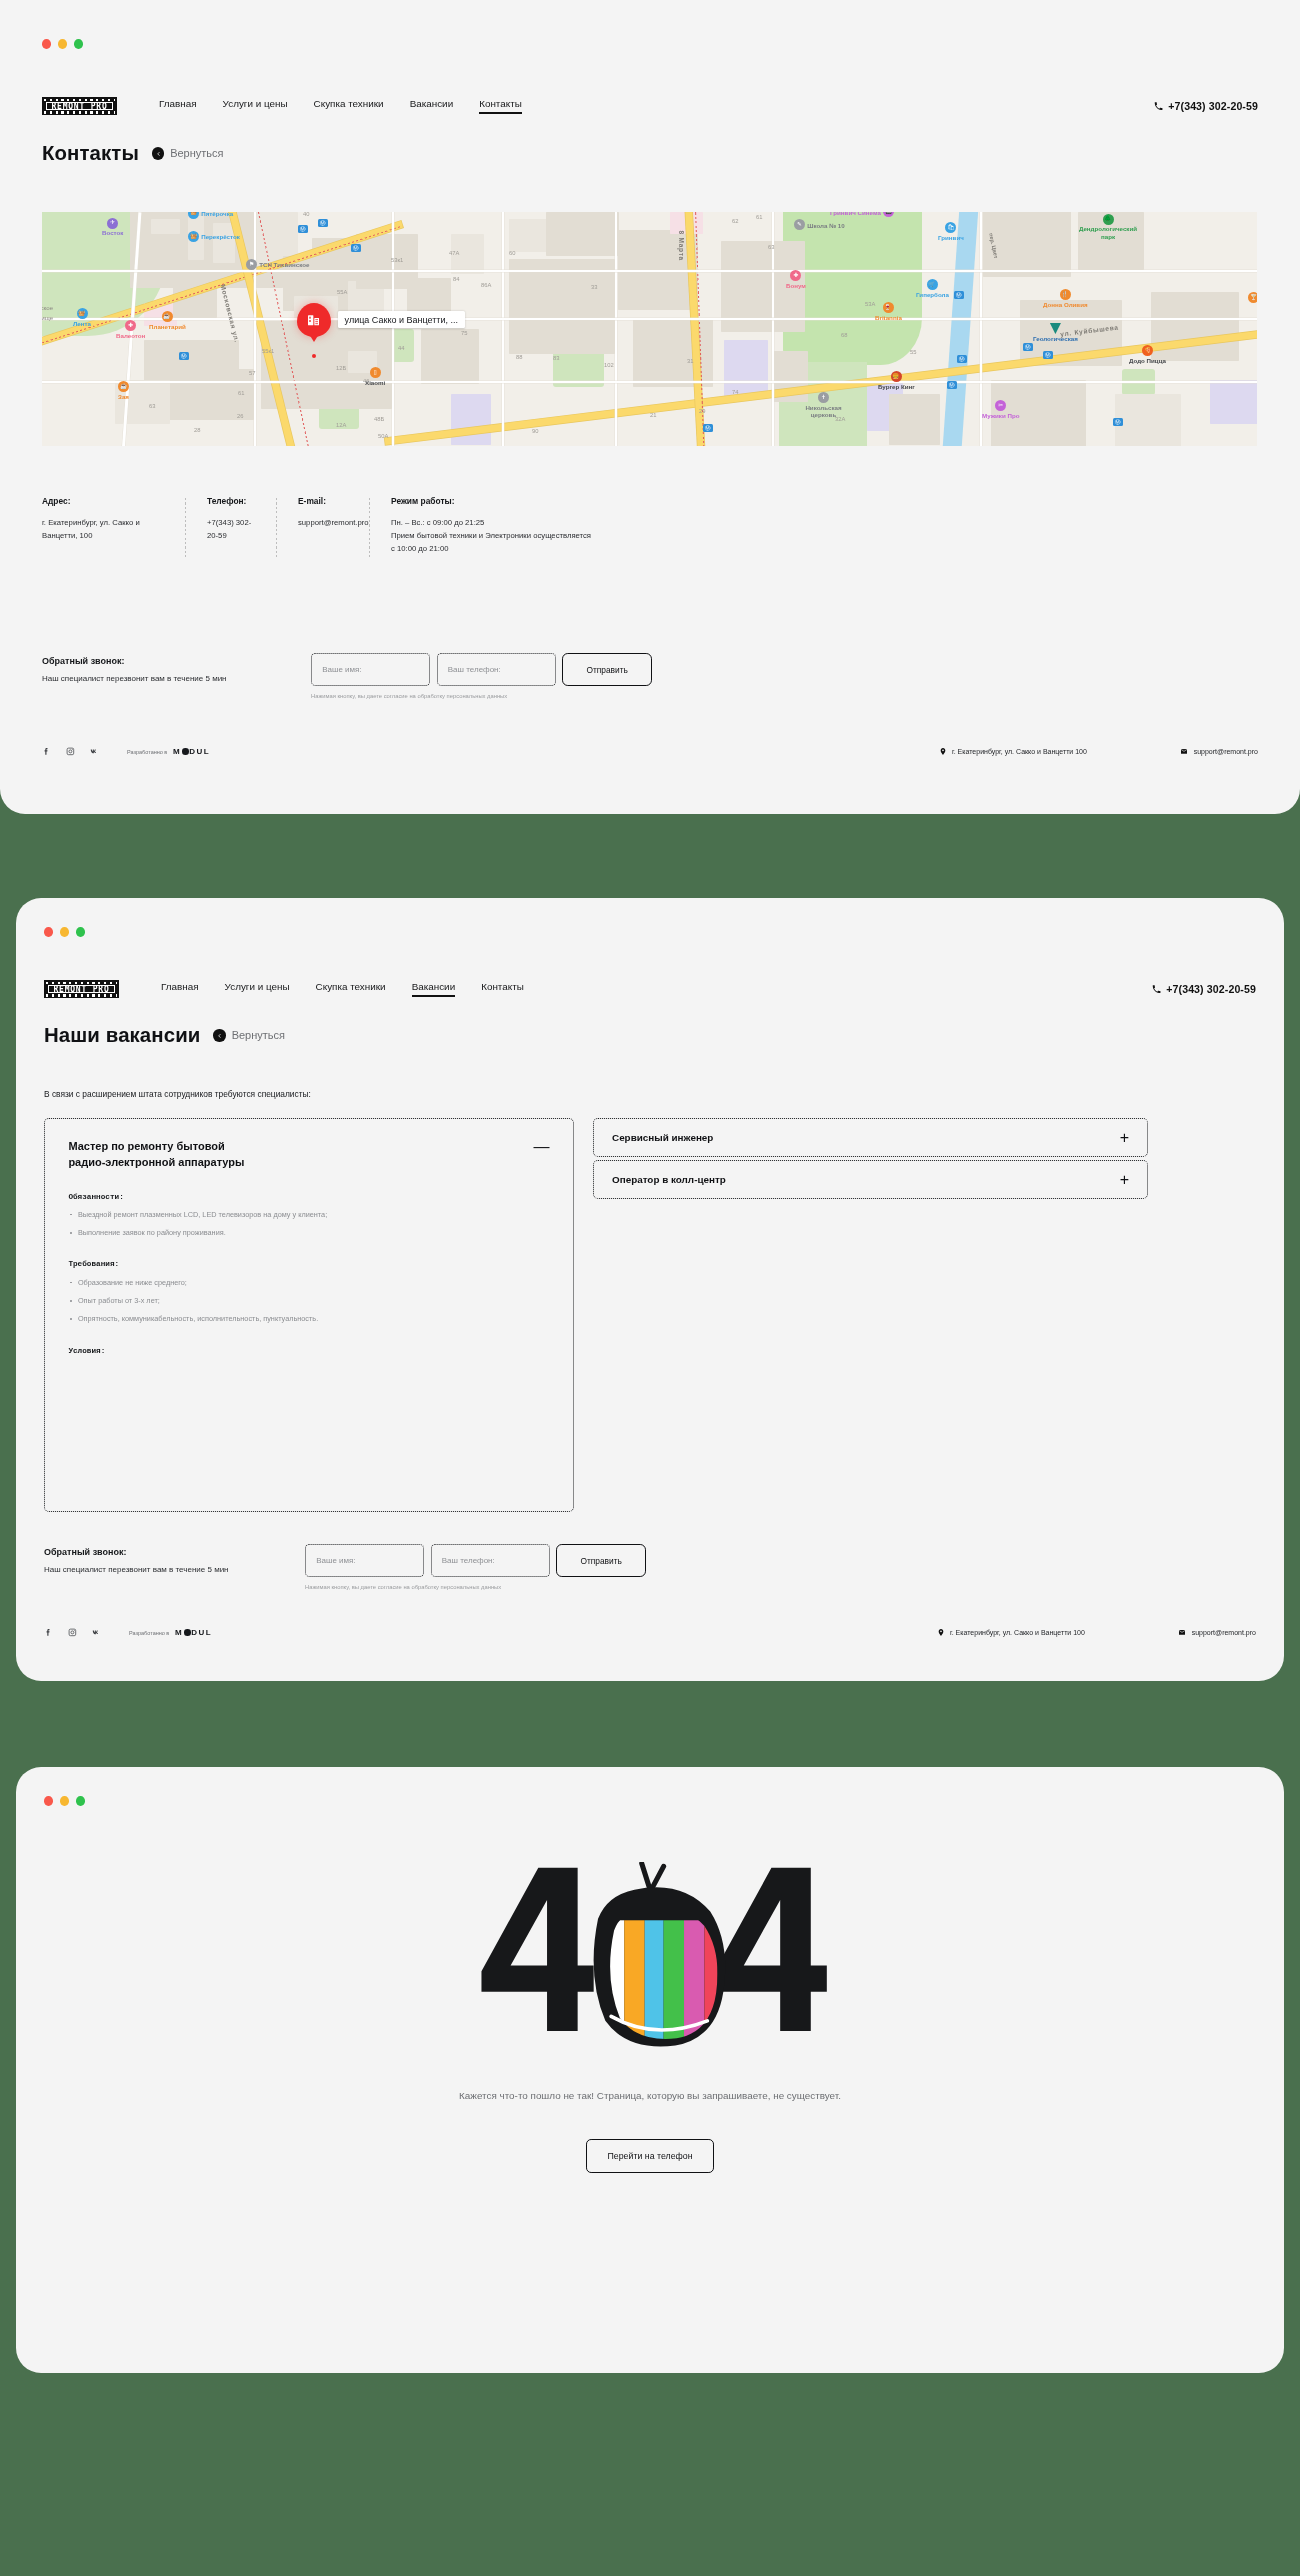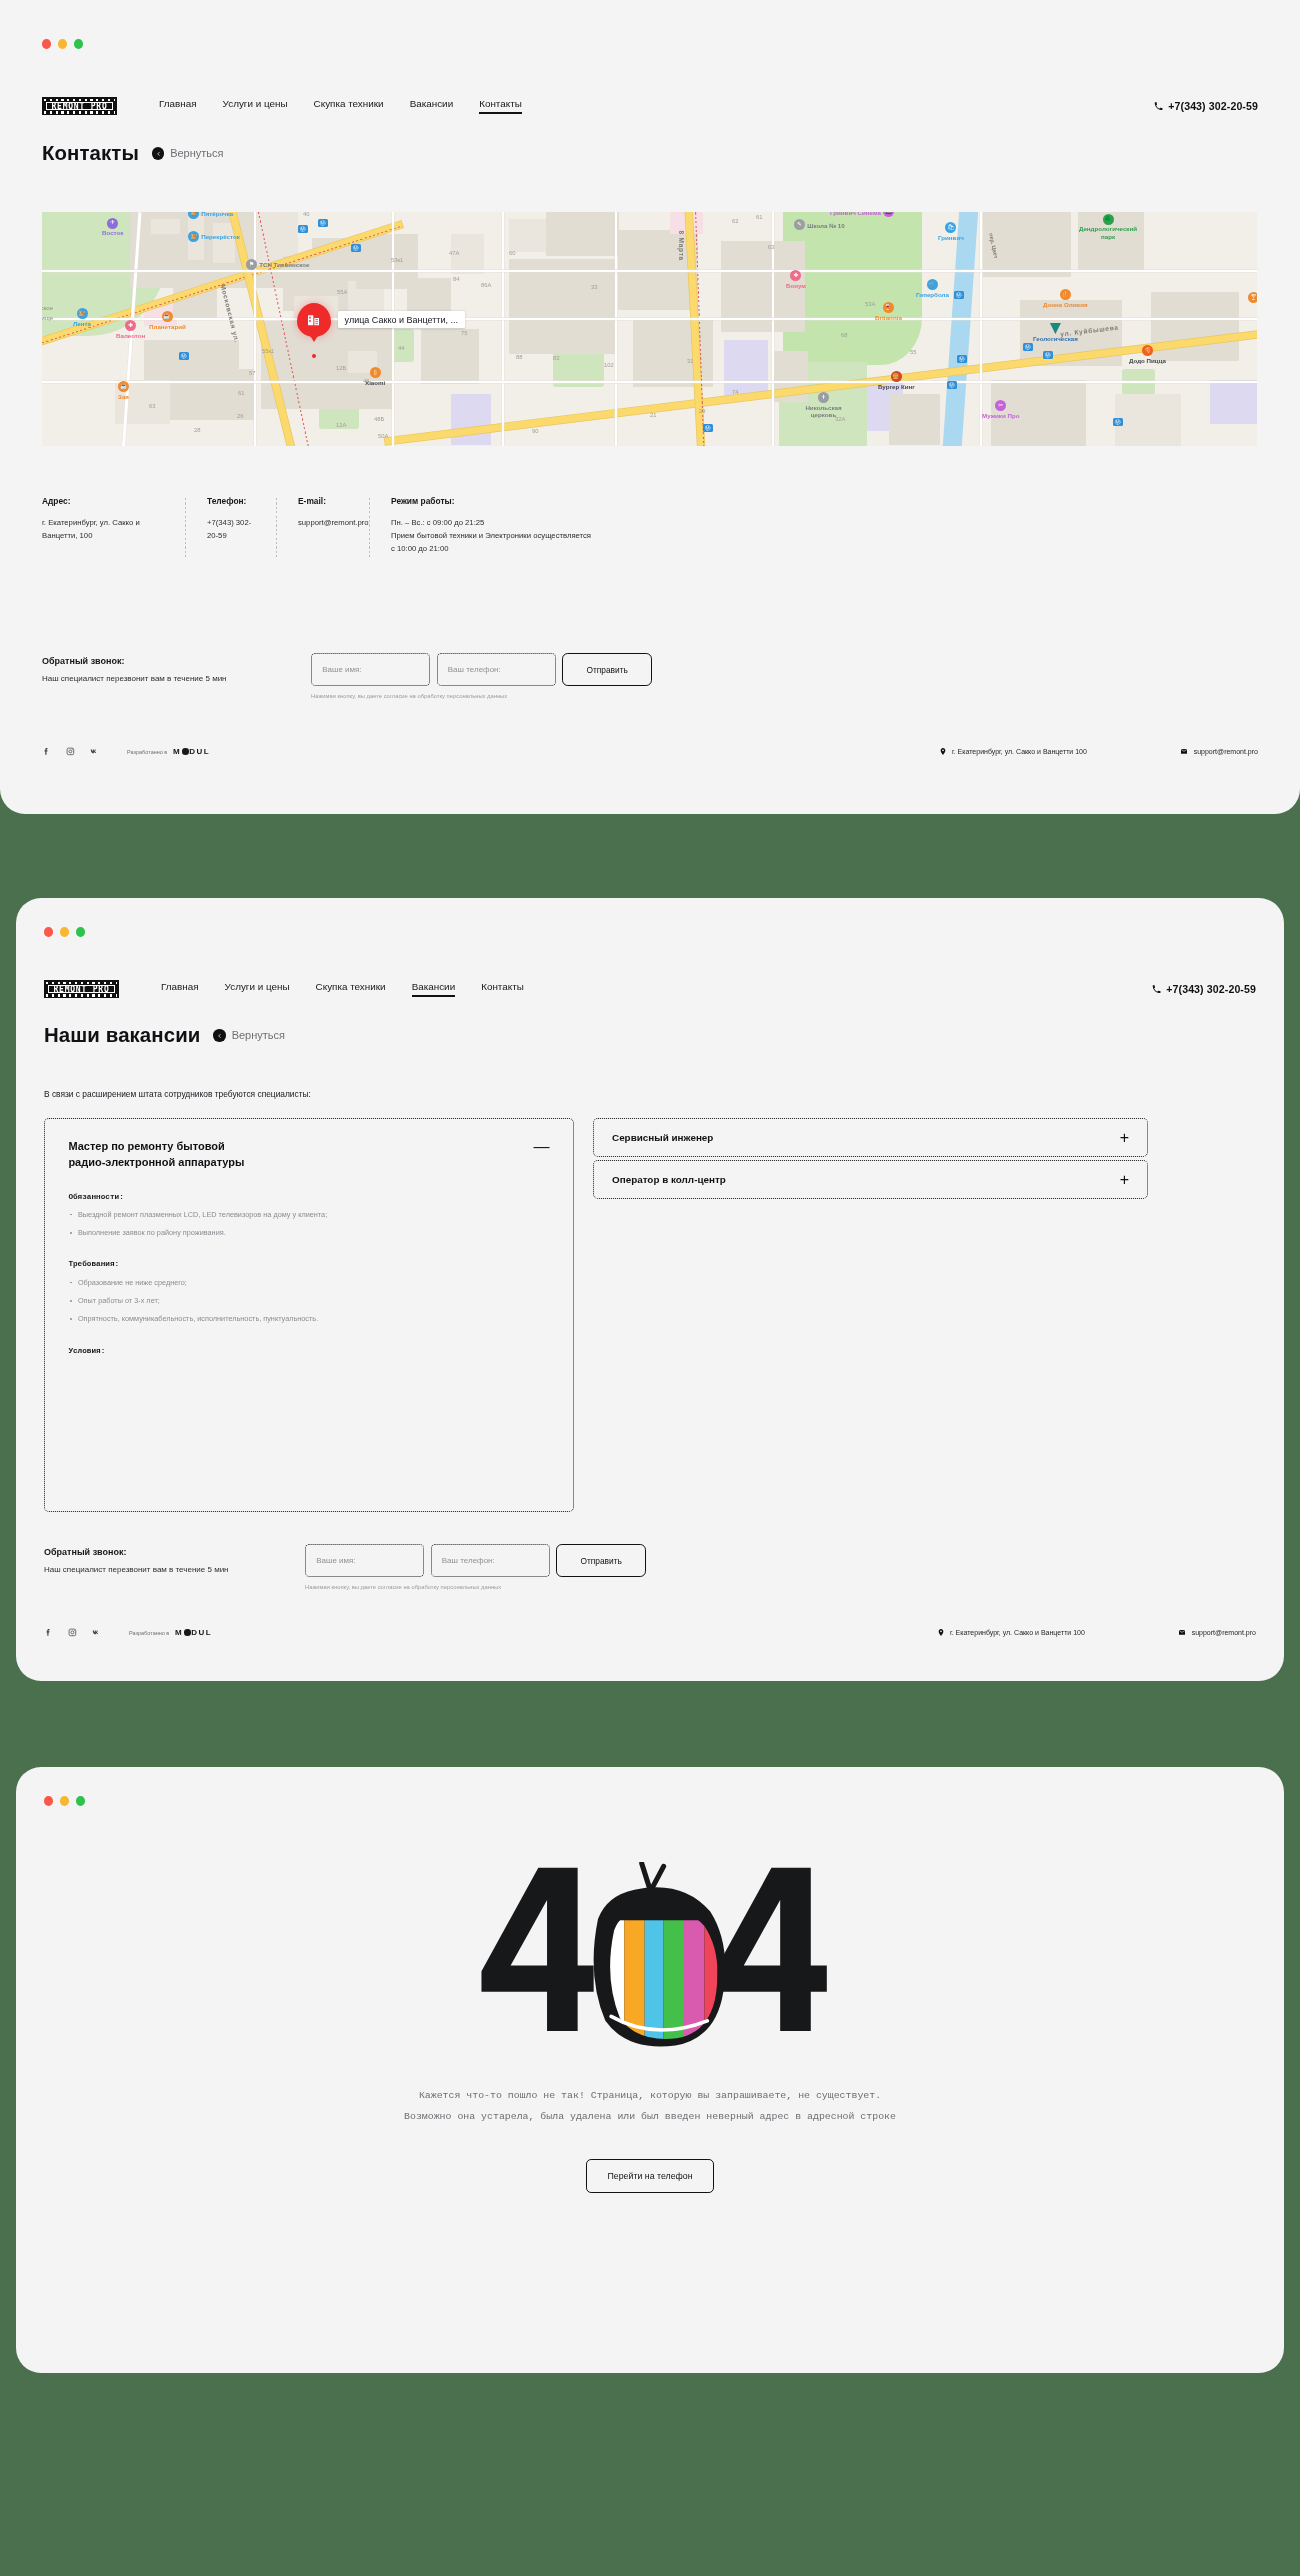--- a/index.html
+++ b/index.html
@@ -813,23 +813,22 @@
             <rect x="214" y="80" width="28" height="180" fill="#f9a825"></rect>
             <rect x="242" y="80" width="26" height="180" fill="#4fc3e8"></rect>
             <rect x="268" y="80" width="28" height="180" fill="#43c04a"></rect>
             <rect x="296" y="80" width="28" height="180" fill="#d95bb0"></rect>
             <rect x="324" y="80" width="26" height="180" fill="#f0445a"></rect>
           </g>
 
           <path d="M196 212 q60 34 132 6" stroke="#ffffff" stroke-width="5" fill="none" stroke-linecap="round"></path>
         </svg>
       </div>
-      <div style="margin-top:20.4px;font-family:Liberation Mono, monospace;">
+      <div style="margin-top:20.4px;">
         <div class="nf-p1">Кажется что-то пошло не так! Страница, которую вы запрашиваете, не существует.</div>
-        <div class="nf-p2">Возможно она устарела, была удалена или был введен неверный адрес в адресной строке</div>
       </div>
       <button class="nf-btn">Перейти на телефон</button>
     </div>
   </div>
 
   <div class="tail"></div>
 </div>
 
 
 </body></html>

